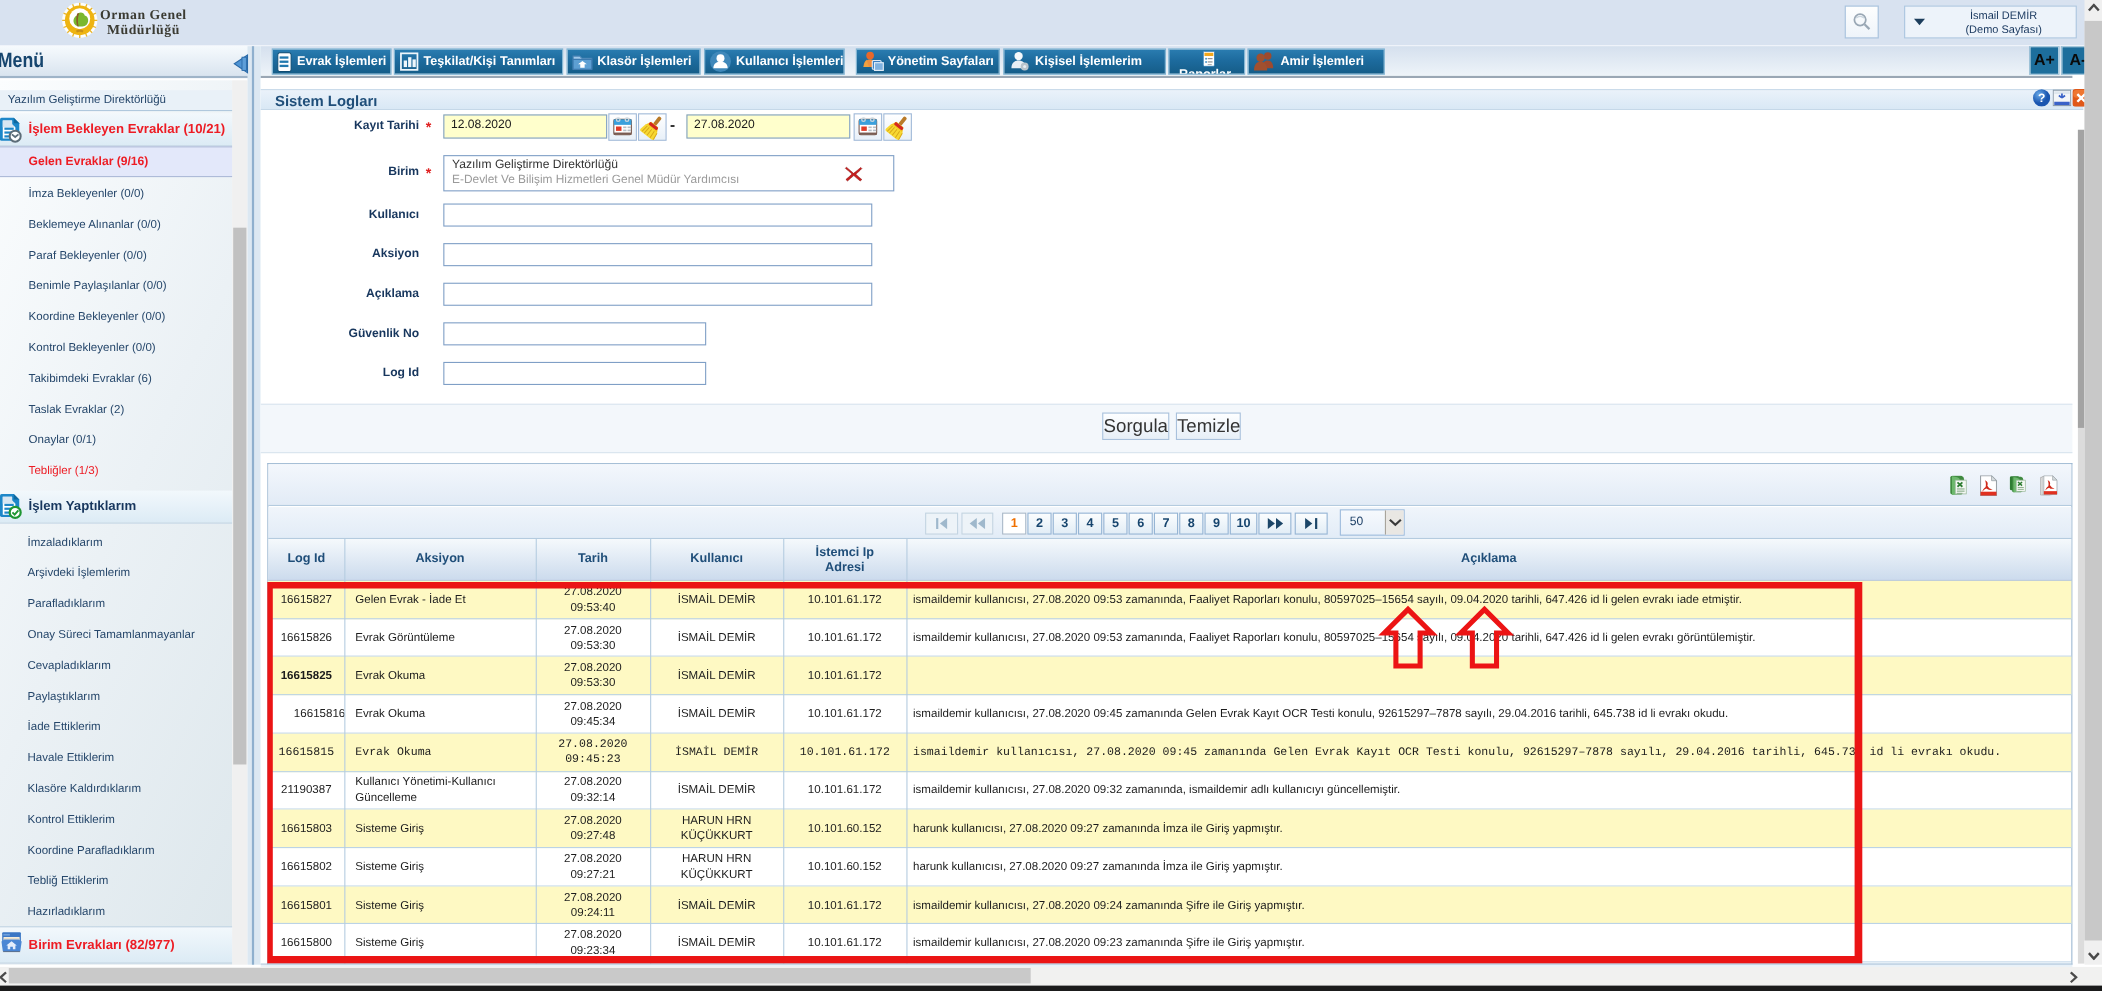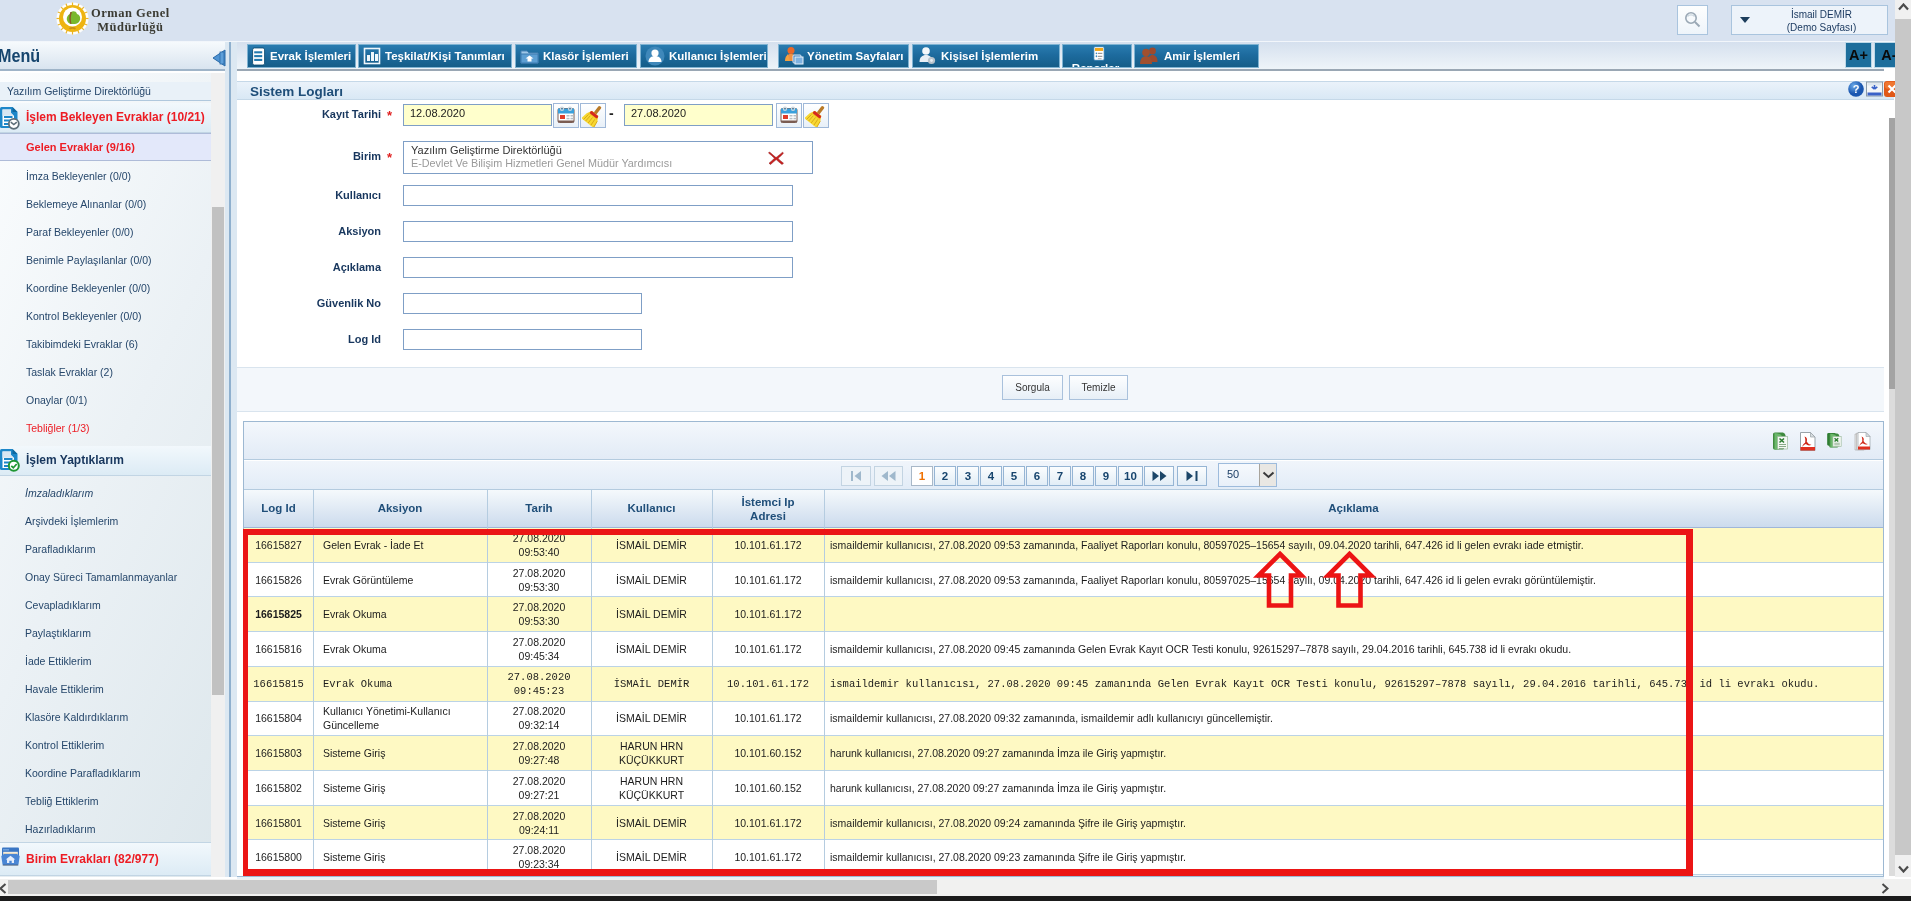--- a/index.html
+++ b/index.html
@@ -41,21 +41,21 @@
   #titleband { left:237px; top:81px; width:1657px; height:19px; background:linear-gradient(#eaf2fa,#d9e8f5); border-top:1px solid #c5d8e8; border-bottom:1px solid #c5d8e8; }
   #titletext { left:250px; top:84px; font-size:13.5px; font-weight:bold; color:#1f4e79; }
 
   .flabel { position:absolute; font-size:11px; font-weight:bold; color:#17365d; text-align:right; width:130px; }
   .fstar { position:absolute; color:#e02020; font-size:13px; font-weight:bold; }
   .finput { position:absolute; background:#fff; border:1px solid #7f9fc6; }
   .fyellow { background:#ffffcc; font-size:11px; color:#1a1a1a; padding:2px 0 0 6px; }
   .fbtn { position:absolute; width:26px; height:25px; background:linear-gradient(#ffffff,#e8f0f8); border:1px solid #9fb8d8; }
 
   #btnband { left:237px; top:367px; width:1647px; height:45px; background:#f3f7fb; border-top:1px solid #d9e4ee; border-bottom:1px solid #d9e4ee; }
-  .button { position:absolute; top:375px; height:25px; background:linear-gradient(#fdfeff,#e7eff7); border:1px solid #a9c1dc; font-size:10px; color:#333; text-align:center; line-height:23px; }
+  .button { position:absolute; top:375px; height:25px; background:linear-gradient(#fdfeff,#e7eff7); border:1px solid #a9c1dc; font-size:17px; color:#333; text-align:center; line-height:23px; }
 
   
   #tablebox { left:243px; top:421px; width:1641px; height:456px; border:1px solid #9db8d2; border-bottom:none; background:#fff; }
   #toolband { left:244px; top:422px; width:1639px; height:38px; background:linear-gradient(#f3f7fc,#e2ebf6); border-bottom:1px solid #b4cbdf; }
   #pageband { left:244px; top:461px; width:1639px; height:29px; background:linear-gradient(#f0f5fb,#e2ecf7); border-bottom:1px solid #b4cbdf; }
   .pbtn { position:absolute; top:466px; height:20px; border:1px solid #96b5d4; background:linear-gradient(#fbfdfe,#e2edf6); color:#17456e; font-weight:bold; font-size:11.5px; text-align:center; line-height:18px; }
   .pdis { border-color:#c3d4e2; background:#edf3f8; color:#a8bed0; }
   #thead { left:244px; top:490px; width:1639px; height:38px; background:linear-gradient(#f5f9fc,#ccdbed); border-bottom:1px solid #9fb6d9; }
   .th { position:absolute; font-size:11.5px; font-weight:bold; color:#1f4e79; text-align:center; }
   .tsep { position:absolute; width:1px; background:#b5cce0; }
@@ -238,21 +238,21 @@
       <path d="M12.5 1 L17.5 6 L12.5 6 Z" fill="#0e689f"></path>
       <path d="M2.5 3.5 h8.5 v3.5 l3 3 v10 h-11.5 z" fill="#fff"></path>
       <path d="M2.5 3.5 h8.5 v3 q0 1 1 1.6 l2 1.6 h-11.5 z" fill="#d7e6f2"></path>
       <rect x="4" y="10" width="8.5" height="2" fill="#1d87c9"></rect>
       <rect x="4" y="13.5" width="7" height="2" fill="#1d87c9"></rect>
       <rect x="4" y="17" width="5.5" height="2" fill="#1d87c9"></rect>
       <circle cx="13.8" cy="17.8" r="5" fill="#fff" stroke="#1f9633" stroke-width="2"></circle>
       <path d="M11.3 17.8 l2 2 l3.4 -3.8" stroke="#1f9633" stroke-width="1.8" fill="none"></path>
     </svg>
   <div class="mitem bold" style="top:452px; height:17px; line-height:17px; left:26px; font-size:12px; color:#17365d;">İşlem Yaptıklarım</div>
-  <div class="mitem" style="top:485px; height:16px; line-height:16px; left:25px;font-style:italic;">İmzaladıklarım</div>
+  <div class="mitem" style="top:485px; height:16px; line-height:16px; left:25px;">İmzaladıklarım</div>
   <div class="mitem" style="top:513px; height:16px; line-height:16px; left:25px;">Arşivdeki İşlemlerim</div>
   <div class="mitem" style="top:541px; height:16px; line-height:16px; left:25px;">Parafladıklarım</div>
   <div class="mitem" style="top:569px; height:16px; line-height:16px; left:25px;">Onay Süreci Tamamlanmayanlar</div>
   <div class="mitem" style="top:597px; height:16px; line-height:16px; left:25px;">Cevapladıklarım</div>
   <div class="mitem" style="top:625px; height:16px; line-height:16px; left:25px;">Paylaştıklarım</div>
   <div class="mitem" style="top:653px; height:16px; line-height:16px; left:25px;">İade Ettiklerim</div>
   <div class="mitem" style="top:681px; height:16px; line-height:16px; left:25px;">Havale Ettiklerim</div>
   <div class="mitem" style="top:709px; height:16px; line-height:16px; left:25px;">Klasöre Kaldırdıklarım</div>
   <div class="mitem" style="top:737px; height:16px; line-height:16px; left:25px;">Kontrol Ettiklerim</div>
   <div class="mitem" style="top:765px; height:16px; line-height:16px; left:25px;">Koordine Parafladıklarım</div>
@@ -462,37 +462,37 @@
     <div class="cell" style="left:586px;">ismaildemir kullanıcısı, 27.08.2020 09:53 zamanında, Faaliyet Raporları konulu, 80597025–15654 sayılı, 09.04.2020 tarihli, 647.426 id li gelen evrakı görüntülemiştir.</div>
   </div>
   <div class="row rodd" style="top:597.4px;">
     <div class="cell cc" style="left:0; width:69px;font-weight:bold;">16615825</div>
     <div class="cell" style="left:79px;">Evrak Okuma</div>
     <div class="cell cc" style="left:243px; width:104px; line-height:14px;">27.08.2020<br>09:53:30</div>
     <div class="cell cc" style="left:347px; width:121px;">İSMAİL DEMİR</div>
     <div class="cell cc" style="left:468px; width:112px;">10.101.61.172</div>
   </div>
   <div class="row" style="top:632.2px;">
-    <div class="cell cc" style="left:0; width:69px;">16615816</div>
+    <div class="cell cc" style="left:12px; width:69px;">16615816</div>
     <div class="cell" style="left:79px;">Evrak Okuma</div>
     <div class="cell cc" style="left:243px; width:104px; line-height:14px;">27.08.2020<br>09:45:34</div>
     <div class="cell cc" style="left:347px; width:121px;">İSMAİL DEMİR</div>
     <div class="cell cc" style="left:468px; width:112px;">10.101.61.172</div>
     <div class="cell" style="left:586px;">ismaildemir kullanıcısı, 27.08.2020 09:45 zamanında Gelen Evrak Kayıt OCR Testi konulu, 92615297–7878 sayılı, 29.04.2016 tarihli, 645.738 id li evrakı okudu.</div>
   </div>
   <div class="row rodd" style="top:666.9px;font-family:Liberation Mono, monospace;">
     <div class="cell cc" style="left:0; width:69px;">16615815</div>
     <div class="cell" style="left:79px;">Evrak Okuma</div>
     <div class="cell cc" style="left:243px; width:104px; line-height:14px;">27.08.2020<br>09:45:23</div>
     <div class="cell cc" style="left:347px; width:121px;">İSMAİL DEMİR</div>
     <div class="cell cc" style="left:468px; width:112px;">10.101.61.172</div>
     <div class="cell" style="left:586px;">ismaildemir kullanıcısı, 27.08.2020 09:45 zamanında Gelen Evrak Kayıt OCR Testi konulu, 92615297–7878 sayılı, 29.04.2016 tarihli, 645.738 id li evrakı okudu.</div>
   </div>
   <div class="row" style="top:701.6px;">
-    <div class="cell cc" style="left:0; width:69px;">16615804</div>
+    <div class="cell cc" style="left:0; width:69px;">21190387</div>
     <div class="cell" style="left:79px; line-height:14px;">Kullanıcı Yönetimi-Kullanıcı<br>Güncelleme</div>
     <div class="cell cc" style="left:243px; width:104px; line-height:14px;">27.08.2020<br>09:32:14</div>
     <div class="cell cc" style="left:347px; width:121px;">İSMAİL DEMİR</div>
     <div class="cell cc" style="left:468px; width:112px;">10.101.61.172</div>
     <div class="cell" style="left:586px;">ismaildemir kullanıcısı, 27.08.2020 09:32 zamanında, ismaildemir adlı kullanıcıyı güncellemiştir.</div>
   </div>
   <div class="row rodd" style="top:736.3px;">
     <div class="cell cc" style="left:0; width:69px;">16615803</div>
     <div class="cell" style="left:79px;">Sisteme Giriş</div>
     <div class="cell cc" style="left:243px; width:104px; line-height:14px;">27.08.2020<br>09:27:48</div>

